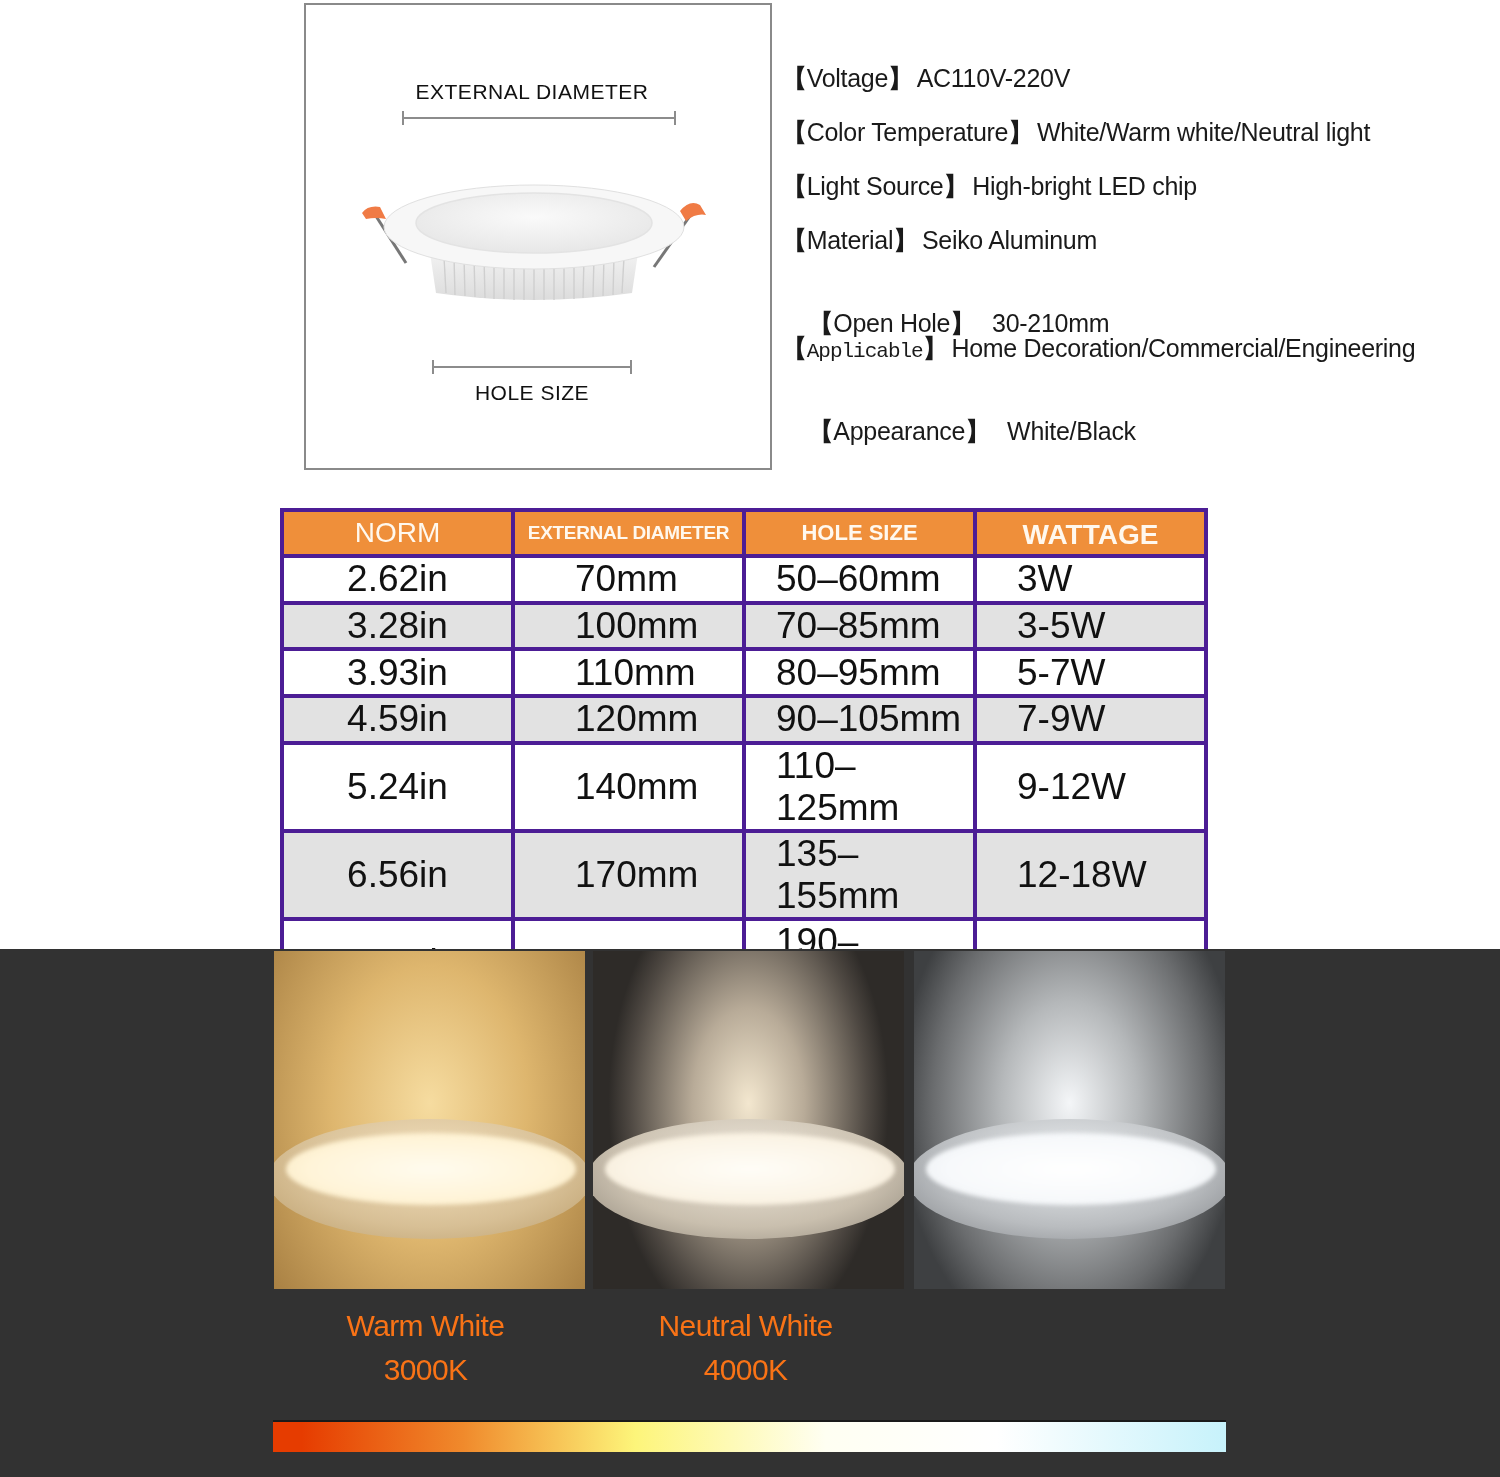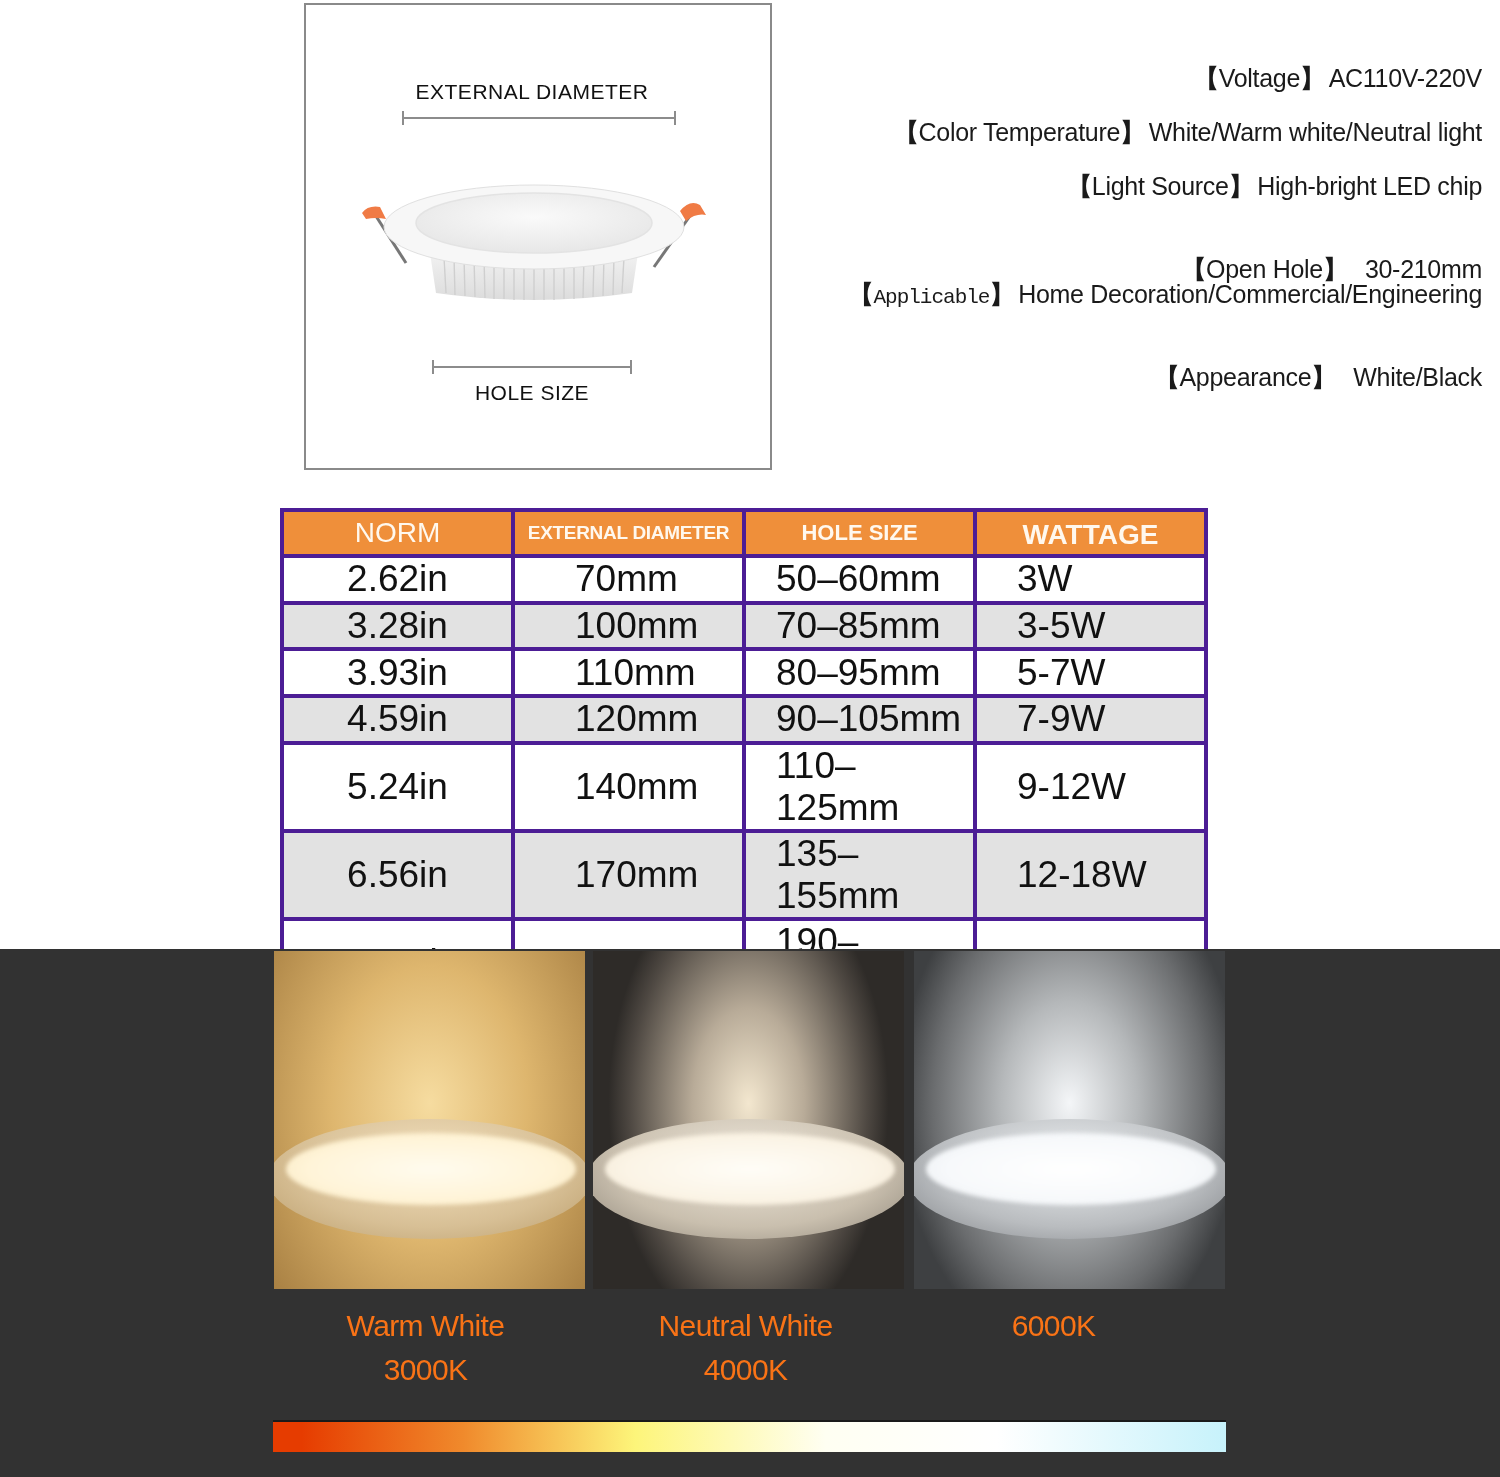--- a/index.html
+++ b/index.html
@@ -24,21 +24,21 @@
   .dim-bar::before { left: 0; } .dim-bar::after { right: 0; }
   .dim-bar.ext { left: 96px; top: 112px; width: 274px; }
   .dim-bar.hole { left: 126px; top: 361px; width: 200px; }
 
   .lamp { position: absolute; left: 48px; top: 170px; width: 360px; height: 140px; }
 
   
   .specs { position: absolute; left: 782px; top: 62px; width: 700px; }
   .spec-row {
     height: 54px; font-family: "Liberation Sans", sans-serif; font-size: 25px;
-    color: #1a1a1a; white-space: nowrap; letter-spacing: -0.3px; text-align: right;
+    color: #1a1a1a; white-space: nowrap; letter-spacing: -0.3px;
   }
   .spec-row .br { font-weight: bold; }
   .spec-row .val { margin-left: 4px; }
 
   
   .size-table {
     position: absolute; left: 280px; top: 508px; width: 928px;
     border-collapse: collapse; table-layout: fixed;
   }
   .size-table th, .size-table td {
@@ -154,20 +154,23 @@
 <div class="specs">
   <div class="spec-row">
     <span class="br">【</span><span>Voltage</span><span class="br">】</span><span class="val">AC110V-220V</span>
   </div>
   <div class="spec-row">
     <span class="br">【</span><span>Color Temperature</span><span class="br">】</span><span class="val">White/Warm white/Neutral light</span>
   </div>
   <div class="spec-row">
     <span class="br">【</span><span>Light Source</span><span class="br">】</span><span class="val">High-bright LED chip</span>
   </div>
+  <div class="spec-row">
+    <span class="br">【</span><span>Material</span><span class="br">】</span><span class="val">Seiko Aluminum</span>
+  </div>
   <div class="spec-row" style="white-space:pre;">
     <span class="br">【</span><span>Open Hole</span><span class="br">】</span><span class="val">  30-210mm</span>
   </div>
   <div class="spec-row">
     <span class="br">【</span><span style="font-family:'Liberation Mono', monospace; font-size:21px; letter-spacing:-1px;">Applicable</span><span class="br">】</span><span class="val">Home Decoration/Commercial/Engineering</span>
   </div>
   <div class="spec-row" style="white-space:pre;">
     <span class="br">【</span><span>Appearance</span><span class="br">】</span><span class="val">  White/Black</span>
   </div>
 </div>
@@ -243,17 +246,16 @@
 
   <div class="temp-label warm">
     <div>Warm White</div>
     <div>3000K</div>
   </div>
   <div class="temp-label neutral">
     <div>Neutral White</div>
     <div>4000K</div>
   </div>
   <div class="temp-label cold">
-    <div>6000K</div>
   </div>
 
   <div class="spectrum" id="spectrum" style="background: linear-gradient(to right, rgb(230, 60, 0) 3%, rgb(240, 138, 44) 20%, rgb(253, 245, 122) 38%, rgb(255, 255, 242) 58%, rgb(255, 255, 255) 76%, rgb(199, 242, 251) 100%);"></div>
 </div>
 
 </body></html>

